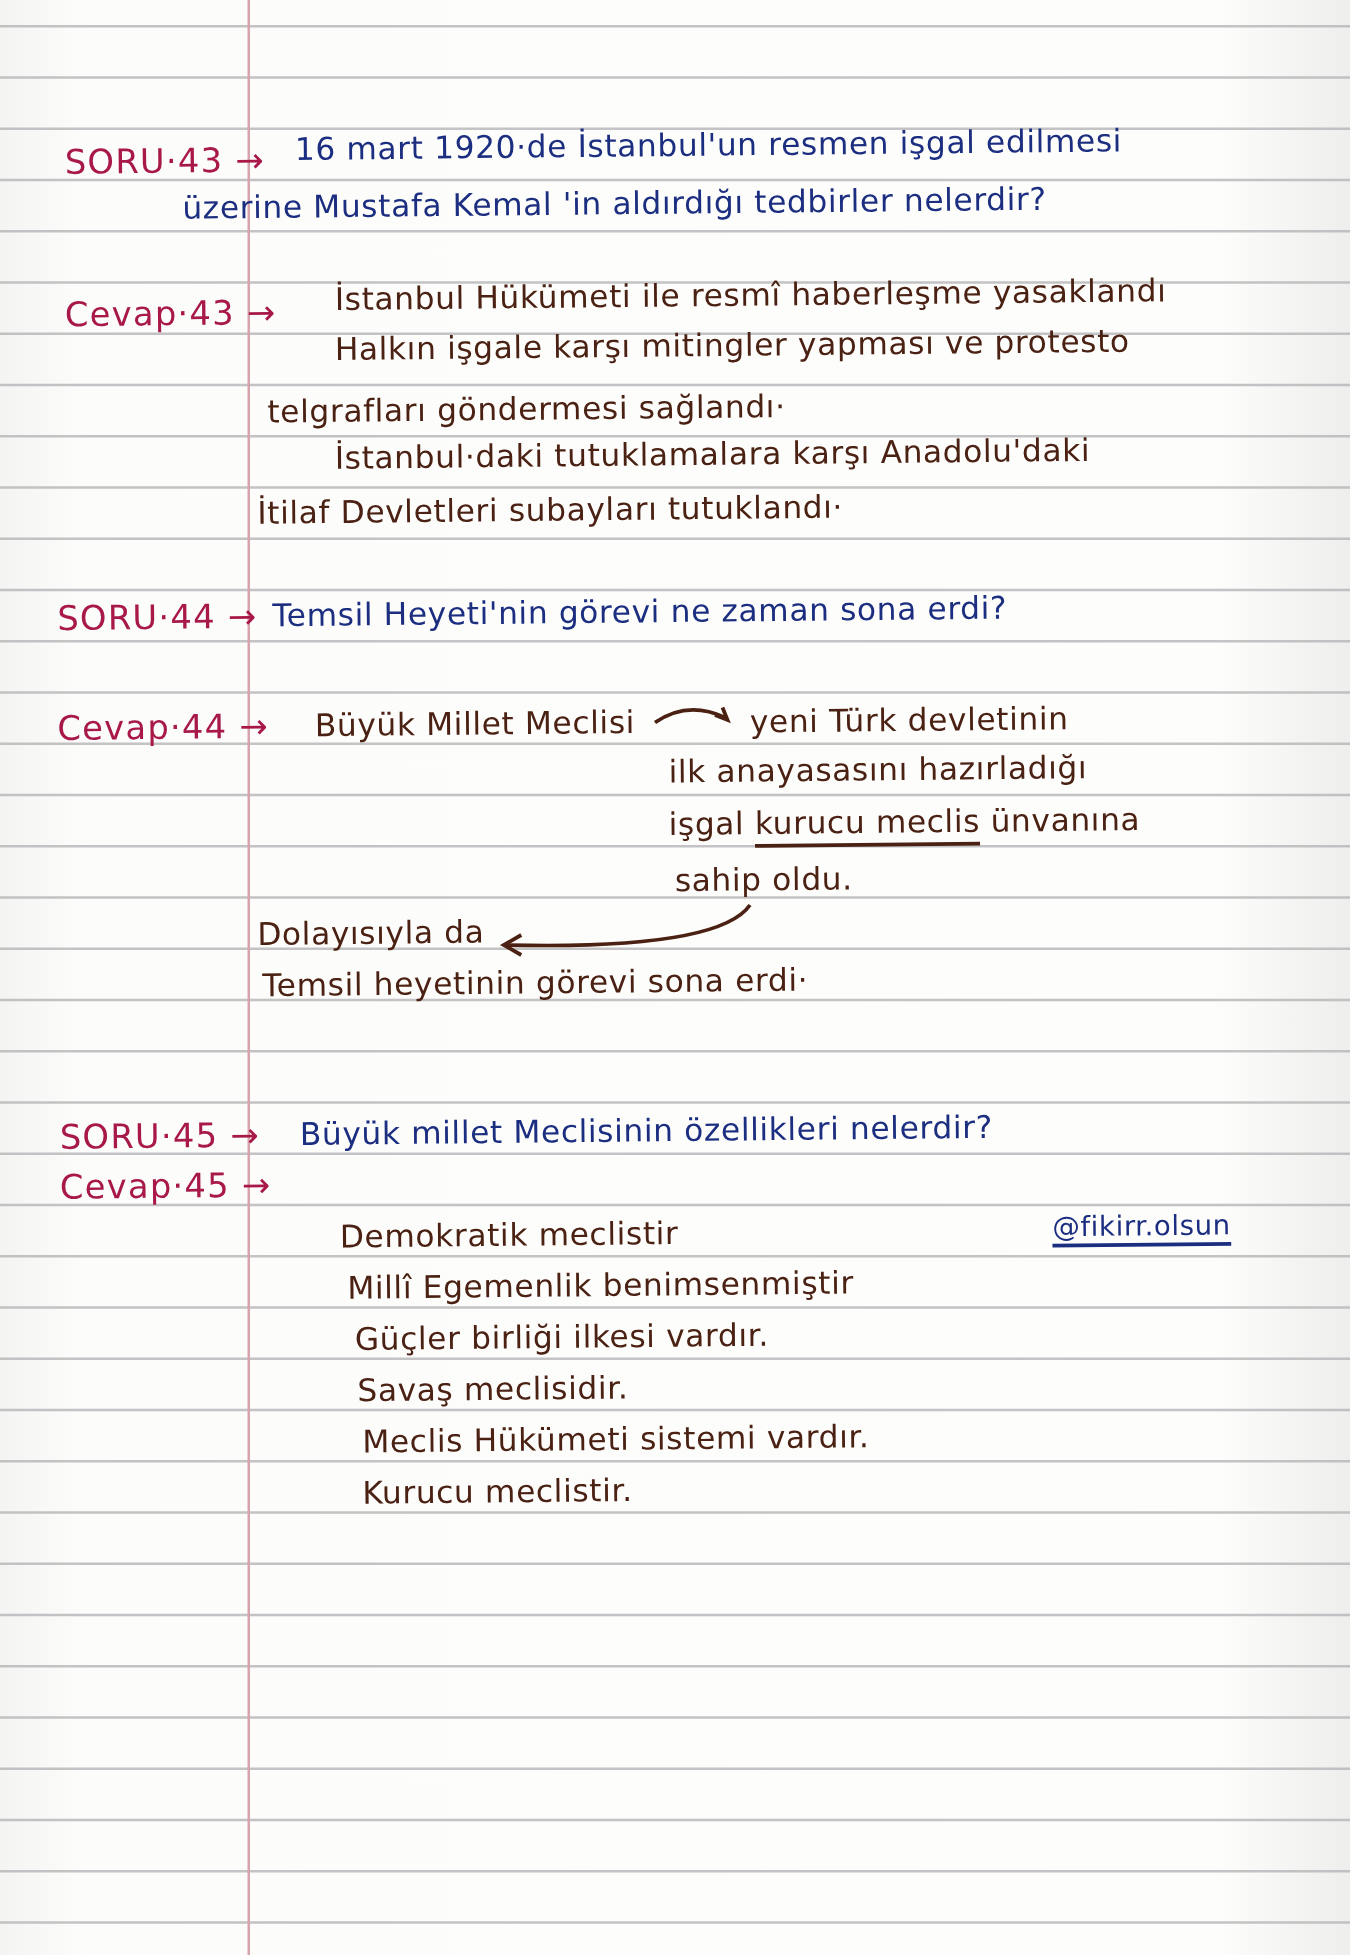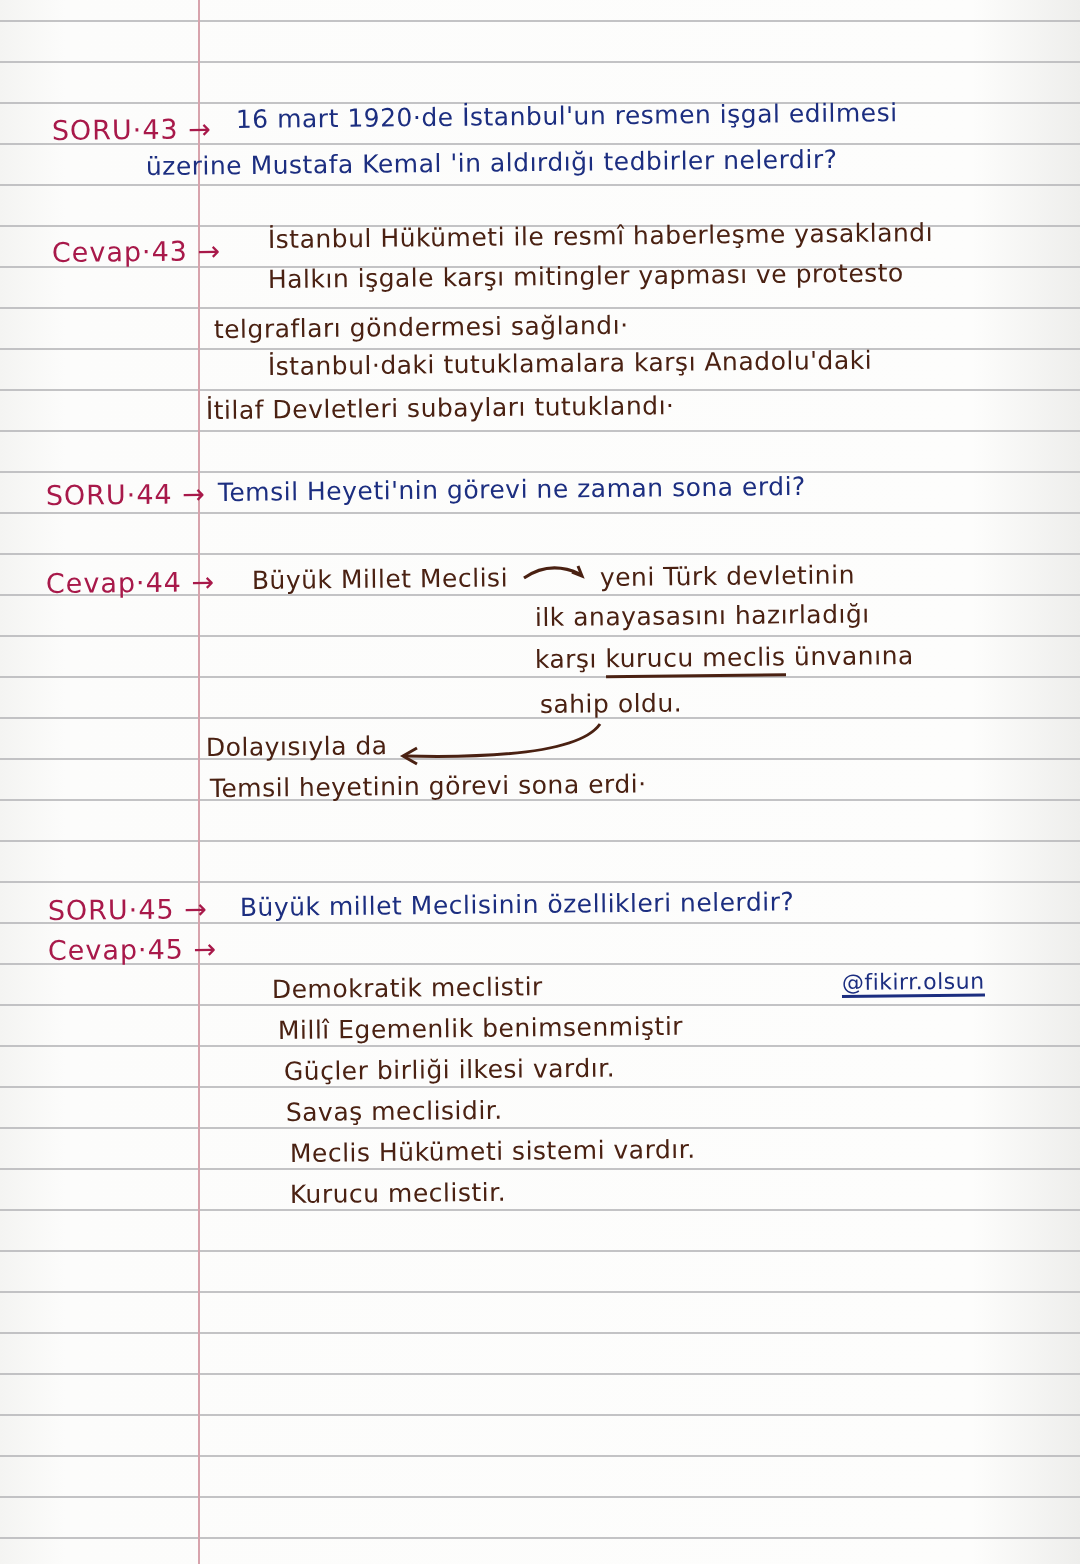--- a/index.html
+++ b/index.html
@@ -93,21 +93,21 @@
 
 <div class="t lbl" style="left:46px;top:568px;">Cevap·44 →</div>
 <div class="t a" style="left:252px;top:566px;">Büyük Millet Meclisi</div>
 <svg class="arrow-svg" style="left:520px;top:560px;" width="80" height="30">
   <path d="M4 18 Q30 0 60 14" stroke="#4a2112" stroke-width="3" fill="none"></path>
   <path d="M52 12 L62 16 L58 6" stroke="#4a2112" stroke-width="3" fill="none"></path>
 </svg>
 <div class="t a" style="left:600px;top:563px;">yeni Türk devletinin</div>
 <div class="t a" style="left:535px;top:603px;">ilk anayasasını hazırladığı</div>
 <div class="t a" style="left:535px;top:645px;">
-  <span>karşı</span>
+  <span>işgal</span>
   <span class="ul">kurucu meclis</span>
   <span>ünvanına</span>
 </div>
 <div class="t a" style="left:540px;top:690px;">sahip oldu.</div>
 <svg class="arrow-svg" style="left:385px;top:720px;" width="220" height="50">
   <path d="M215 4 Q190 40 20 36" stroke="#4a2112" stroke-width="3" fill="none"></path>
   <path d="M32 28 L18 36 L32 44" stroke="#4a2112" stroke-width="3" fill="none"></path>
 </svg>
 <div class="t a" style="left:206px;top:733px;">Dolayısıyla da</div>
 <div class="t a" style="left:210px;top:774px;">Temsil heyetinin görevi sona erdi·</div>

